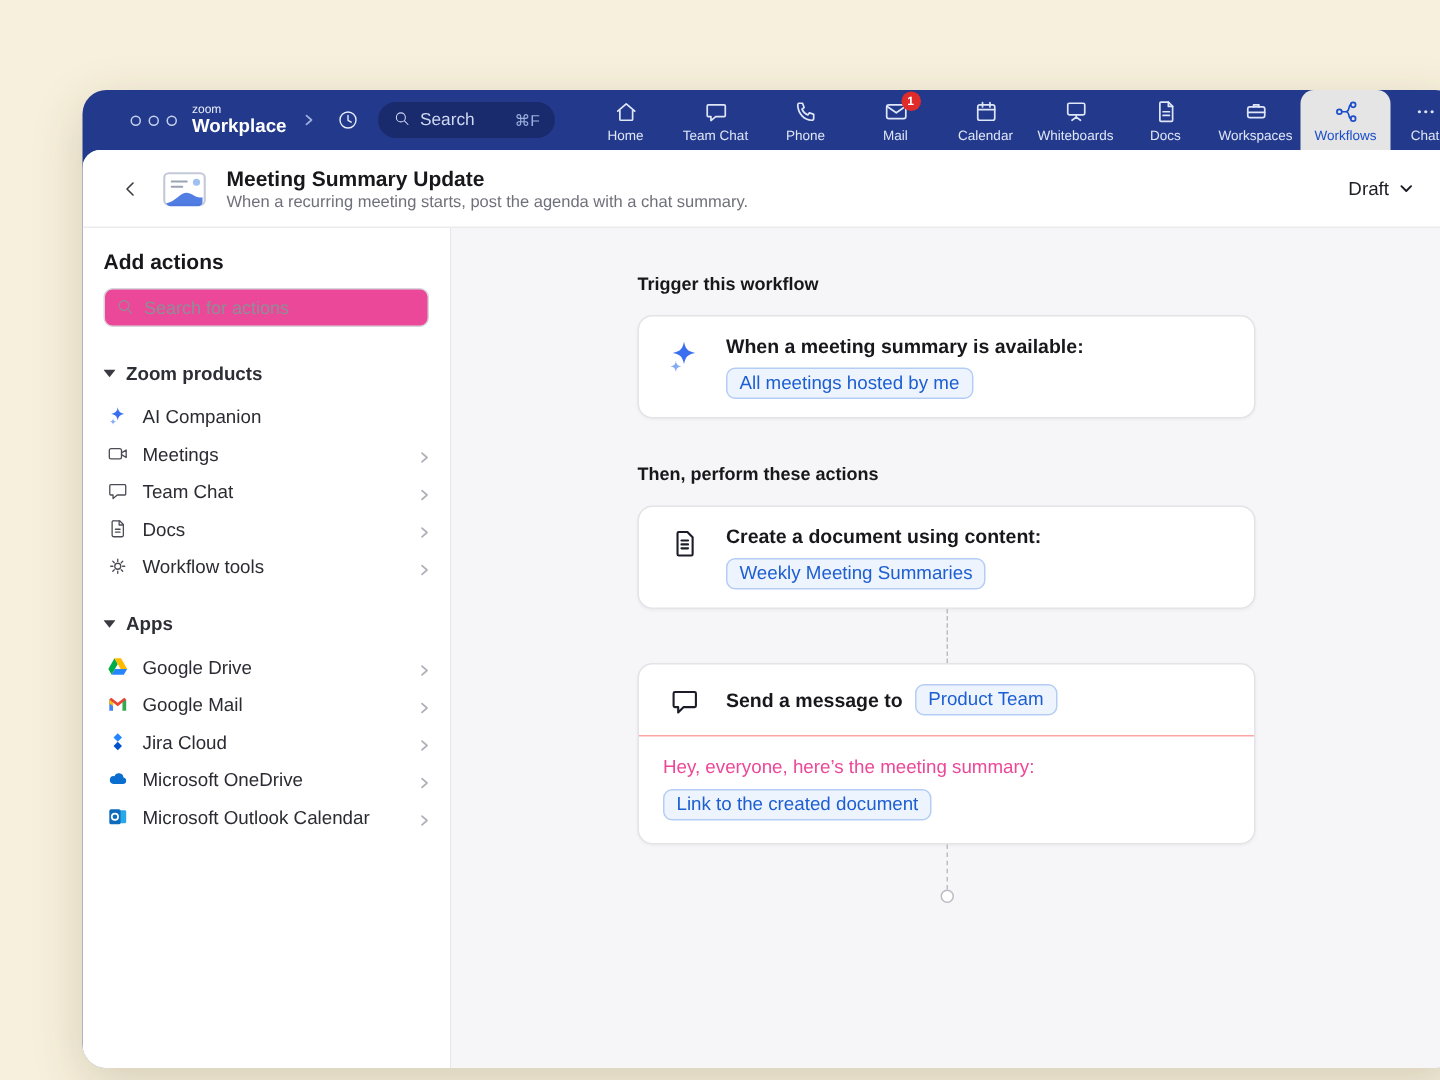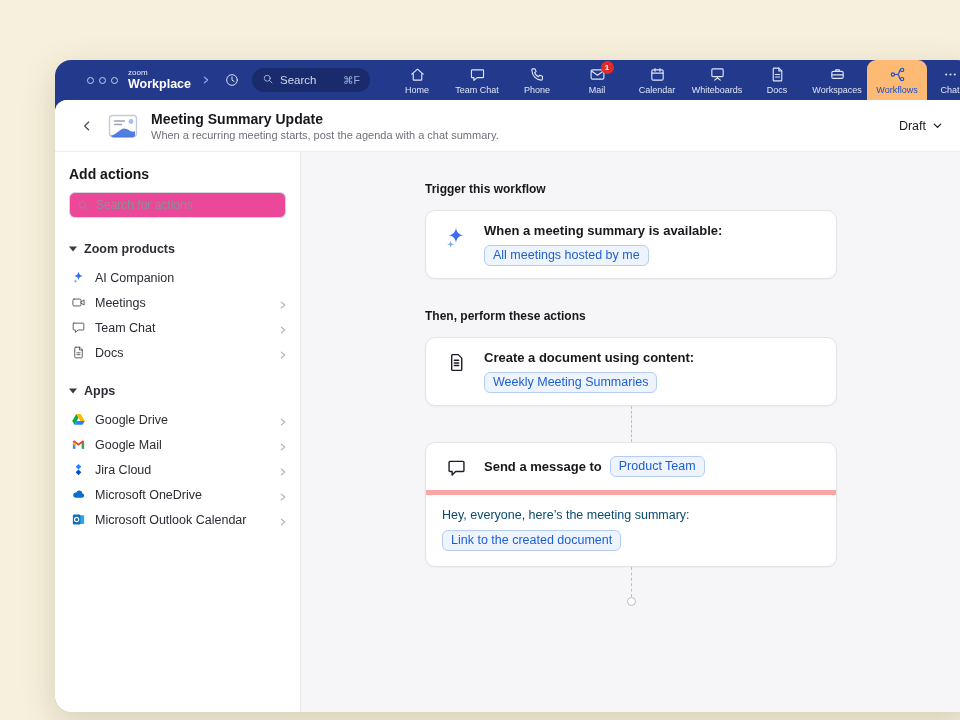--- a/index.html
+++ b/index.html
@@ -20,21 +20,21 @@
   .logo-wp { font-size:12.5px; font-weight:700; color:#ffffff; }
   .crumb-chev { color:#9fb0e0; display:flex; }
   .hist-btn { width:21px; height:21px; border-radius:50%; display:flex; align-items:center; justify-content:center; color:#e8ecfa; }
   .search-pill { display:flex; align-items:center; gap:6px; background:#1a2b6d; border-radius:13px;
                  height:24px; padding:0 10px; width:118px; color:#cfd8f2; font-size:11.5px; cursor:pointer; }
   .search-pill .shortcut { margin-left:auto; color:#9fb0e0; font-size:10.5px; }
 
   .nav-items { display:flex; margin-left:auto; height:100%; }
   .nav-item { width:60px; display:flex; flex-direction:column; align-items:center; justify-content:center;
               gap:2px; font-size:9px; color:#dfe6f7; cursor:pointer; position:relative; }
-  .nav-item.active { background:#fdba74; color:#1b4ec9; border-radius:9px 9px 0 0; }
+  .nav-item.active { background:#e5e5e5; color:#1b4ec9; border-radius:9px 9px 0 0; }
   .nav-item.more { width:46px; }
   .nav-ic { position:relative; display:flex; }
   .badge { position:absolute; top:-5px; right:-8px; background:#e02b2b; color:#fff; font-size:8px;
            min-width:13px; height:13px; border-radius:7px; display:flex; align-items:center; justify-content:center;
            padding:0 2px; font-weight:700; }
 
   
   .content-round { flex:1; background:#ffffff; border-radius:12px 12px 0 0; overflow:hidden;
                    display:flex; flex-direction:column; }
   .wf-header { height:52px; flex:0 0 52px; background:#fff; border-bottom:1px solid #ececef;
@@ -76,24 +76,24 @@
   .card .ctext { font-size:13px; font-weight:600; color:#17171c; }
   .token { display:inline-block; padding:2px 8px 3px; border:1px solid #b5cdf4; background:#eef4fd;
            color:#1d5fd2; border-radius:6px; font-size:12.5px; font-weight:400; }
   .mt6 { margin-top:7px; }
   .trigger-card { margin-top:14px; }
   .actions-h { margin-top:30px; }
   .action-card { margin-top:14px; }
   .connector { width:1px; height:36px; margin:0 auto; border-left:1px dashed #bcbcc4; }
   .connector.short { height:30px; }
   .end-dot { width:9px; height:9px; border:1.5px solid #bcbcc4; border-radius:50%; background:#fff; margin:0 auto; }
-  .msg-top { display:flex; align-items:center; gap:14px; padding:12px 16px; border-bottom:5px solid #fca5a5; }
+  .msg-top { display:flex; align-items:center; gap:14px; padding:12px 16px; border-bottom:1px solid #fca5a5; }
   .msg-top .ctext { display:flex; align-items:center; gap:8px; }
   .msg-body { padding:13px 16px 15px; }
-  .msg-body .bodytext { font-size:12.5px; color:#0c4a6e; font-weight:400; }
+  .msg-body .bodytext { font-size:12.5px; color:#ec4899; font-weight:400; }
   .msg-body .token { margin-top:8px; }
 
   .ln { fill:none; stroke:currentColor; stroke-width:1.6; stroke-linecap:round; stroke-linejoin:round; }
   .ln-thin { fill:none; stroke:currentColor; stroke-width:1.4; stroke-linecap:round; stroke-linejoin:round; }
 </style>
 </head>
 <body>
 
 <div class="window">
 
@@ -318,20 +318,34 @@
                   <path class="ln-thin" d="M13.5 3.5V8H18M9.5 12.5h5M9.5 15.5h5"></path>
                 </svg>
             </span>
             <span>Docs</span>
             <span class="chev">
                 <svg width="10" height="10" viewBox="0 0 12 12">
                   <path class="ln-thin" d="M4 2.5l4 3.5-4 3.5"></path>
                 </svg>
               </span>
           </div>
+          <div class="sb-item">
+            <span class="ic">
+              <svg width="15" height="15" viewBox="0 0 24 24">
+                  <circle class="ln-thin" cx="12" cy="12" r="3.2"></circle>
+                  <path class="ln-thin" d="M12 4.5v2.3M12 17.2v2.3M4.5 12h2.3M17.2 12h2.3M6.7 6.7l1.6 1.6M15.7 15.7l1.6 1.6M17.3 6.7l-1.6 1.6M8.3 15.7l-1.6 1.6"></path>
+                </svg>
+            </span>
+            <span>Workflow tools</span>
+            <span class="chev">
+                <svg width="10" height="10" viewBox="0 0 12 12">
+                  <path class="ln-thin" d="M4 2.5l4 3.5-4 3.5"></path>
+                </svg>
+              </span>
+          </div>
         </div>
 
         <div class="sb-section">
           <div class="sb-sec-hd">
             <svg width="8" height="6" viewBox="0 0 8 6">
                 <polygon points="0,0.5 8,0.5 4,5.5" fill="#3a3a42"></polygon>
               </svg>
             <span>Apps</span>
           </div>
           <div class="sb-item">

